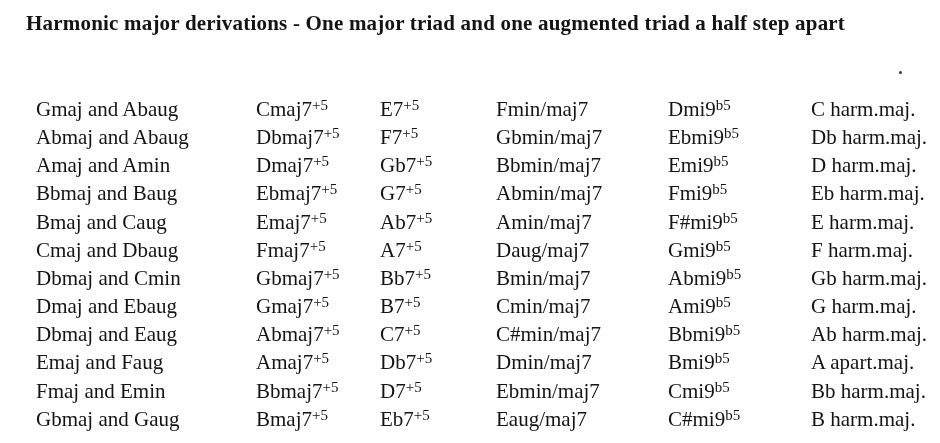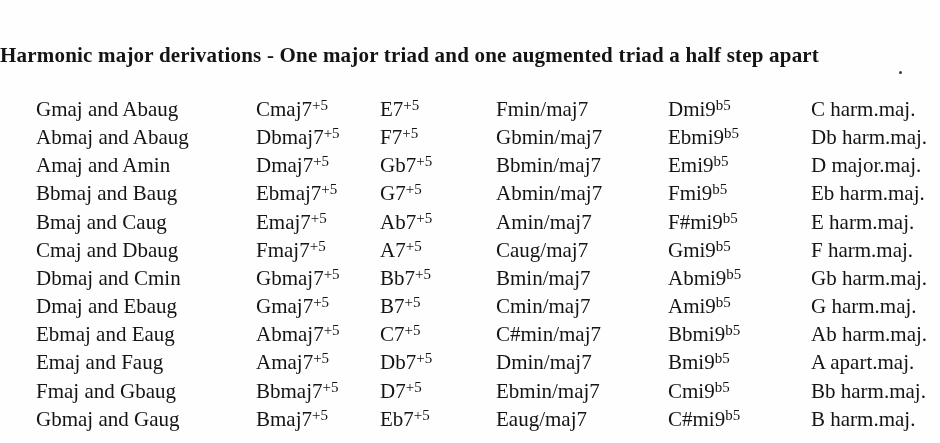--- a/index.html
+++ b/index.html
@@ -14,26 +14,26 @@
     background: #fefefe;
     color: #141414;
     font-family: "Liberation Serif", serif;
   }
   .page-title {
     position: absolute;
     top: 11px;
     left: 0;
     width: 808px;
     box-sizing: border-box;
+    padding-left: 26px;
     text-align: center;
     font-weight: bold;
     font-size: 21px;
     letter-spacing: 0.2px;
     white-space: nowrap;
-    margin-top: 32px;
   }
   .derivations-table {
     position: absolute;
     top: 95px;
     left: 8px;
     display: grid;
     grid-template-columns: 220px 124px 116px 172px 143px 157px;
     font-size: 21px;
     margin-left: 28px;
   }
@@ -83,21 +83,21 @@
     <div class="cell"><span>Ebmi9</span><span class="sup">b5</span></div>
     <div class="cell"><span>Db harm.maj.</span></div>
   </div>
 
   <div class="row">
     <div class="cell"><span>Amaj and Amin</span></div>
     <div class="cell"><span>Dmaj7</span><span class="sup">+5</span></div>
     <div class="cell"><span>Gb7</span><span class="sup">+5</span></div>
     <div class="cell"><span>Bbmin/maj7</span></div>
     <div class="cell"><span>Emi9</span><span class="sup">b5</span></div>
-    <div class="cell"><span>D major.maj.</span></div>
+    <div class="cell"><span>D harm.maj.</span></div>
   </div>
 
   <div class="row">
     <div class="cell"><span>Bbmaj and Baug</span></div>
     <div class="cell"><span>Ebmaj7</span><span class="sup">+5</span></div>
     <div class="cell"><span>G7</span><span class="sup">+5</span></div>
     <div class="cell"><span>Abmin/maj7</span></div>
     <div class="cell"><span>Fmi9</span><span class="sup">b5</span></div>
     <div class="cell"><span>Eb harm.maj.</span></div>
   </div>
@@ -108,21 +108,21 @@
     <div class="cell"><span>Ab7</span><span class="sup">+5</span></div>
     <div class="cell"><span>Amin/maj7</span></div>
     <div class="cell"><span>F#mi9</span><span class="sup">b5</span></div>
     <div class="cell"><span>E harm.maj.</span></div>
   </div>
 
   <div class="row">
     <div class="cell"><span>Cmaj and Dbaug</span></div>
     <div class="cell"><span>Fmaj7</span><span class="sup">+5</span></div>
     <div class="cell"><span>A7</span><span class="sup">+5</span></div>
-    <div class="cell"><span>Caug/maj7</span></div>
+    <div class="cell"><span>Daug/maj7</span></div>
     <div class="cell"><span>Gmi9</span><span class="sup">b5</span></div>
     <div class="cell"><span>F harm.maj.</span></div>
   </div>
 
   <div class="row">
     <div class="cell"><span>Dbmaj and Cmin</span></div>
     <div class="cell"><span>Gbmaj7</span><span class="sup">+5</span></div>
     <div class="cell"><span>Bb7</span><span class="sup">+5</span></div>
     <div class="cell"><span>Bmin/maj7</span></div>
     <div class="cell"><span>Abmi9</span><span class="sup">b5</span></div>
@@ -132,39 +132,39 @@
   <div class="row">
     <div class="cell"><span>Dmaj and Ebaug</span></div>
     <div class="cell"><span>Gmaj7</span><span class="sup">+5</span></div>
     <div class="cell"><span>B7</span><span class="sup">+5</span></div>
     <div class="cell"><span>Cmin/maj7</span></div>
     <div class="cell"><span>Ami9</span><span class="sup">b5</span></div>
     <div class="cell"><span>G harm.maj.</span></div>
   </div>
 
   <div class="row">
-    <div class="cell"><span>Ebmaj and Eaug</span></div>
+    <div class="cell"><span>Dbmaj and Eaug</span></div>
     <div class="cell"><span>Abmaj7</span><span class="sup">+5</span></div>
     <div class="cell"><span>C7</span><span class="sup">+5</span></div>
     <div class="cell"><span>C#min/maj7</span></div>
     <div class="cell"><span>Bbmi9</span><span class="sup">b5</span></div>
     <div class="cell"><span>Ab harm.maj.</span></div>
   </div>
 
   <div class="row">
     <div class="cell"><span>Emaj and Faug</span></div>
     <div class="cell"><span>Amaj7</span><span class="sup">+5</span></div>
     <div class="cell"><span>Db7</span><span class="sup">+5</span></div>
     <div class="cell"><span>Dmin/maj7</span></div>
     <div class="cell"><span>Bmi9</span><span class="sup">b5</span></div>
     <div class="cell"><span>A apart.maj.</span></div>
   </div>
 
   <div class="row">
-    <div class="cell"><span>Fmaj and Gbaug</span></div>
+    <div class="cell"><span>Fmaj and Emin</span></div>
     <div class="cell"><span>Bbmaj7</span><span class="sup">+5</span></div>
     <div class="cell"><span>D7</span><span class="sup">+5</span></div>
     <div class="cell"><span>Ebmin/maj7</span></div>
     <div class="cell"><span>Cmi9</span><span class="sup">b5</span></div>
     <div class="cell"><span>Bb harm.maj.</span></div>
   </div>
 
   <div class="row">
     <div class="cell"><span>Gbmaj and Gaug</span></div>
     <div class="cell"><span>Bmaj7</span><span class="sup">+5</span></div>

